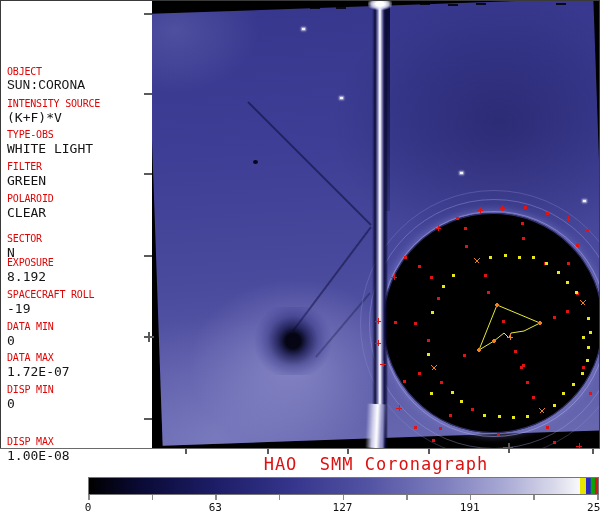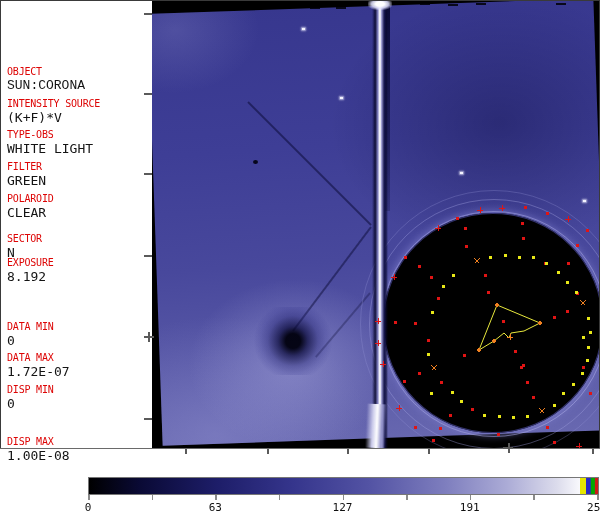--- a/index.html
+++ b/index.html
@@ -81,20 +81,24 @@
         <div class="meta-label" style="color: rgb(221, 5, 5);">POLAROID</div>
         <div class="meta-value" style="color: rgb(20, 20, 20);">CLEAR</div>
       </div>
       <div class="meta-entry" style="top: 225.95px;">
         <div class="meta-label" style="color: rgb(221, 5, 5); margin-top: 8px;">SECTOR</div>
         <div class="meta-value" style="color: rgb(20, 20, 20);">N</div>
       </div>
       <div class="meta-entry" style="top: 257.8px;">
         <div class="meta-label" style="color: rgb(221, 5, 5);">EXPOSURE</div>
         <div class="meta-value" style="color: rgb(20, 20, 20);">8.192</div>
+      </div>
+      <div class="meta-entry" style="top: 289.65px;">
+        <div class="meta-label" style="color: rgb(221, 5, 5);">SPACECRAFT ROLL</div>
+        <div class="meta-value" style="color: rgb(20, 20, 20);">-19</div>
       </div>
       <div class="meta-entry" style="top: 321.5px;">
         <div class="meta-label" style="color: rgb(221, 5, 5);">DATA MIN</div>
         <div class="meta-value" style="color: rgb(20, 20, 20);">0</div>
       </div>
       <div class="meta-entry" style="top: 353.35px;">
         <div class="meta-label" style="color: rgb(221, 5, 5);">DATA MAX</div>
         <div class="meta-value" style="color: rgb(20, 20, 20);">1.72E-07</div>
       </div>
       <div class="meta-entry" style="top: 385.2px;">
@@ -241,20 +245,21 @@
       <div class="plusbar" style="left: 508px; top: 443px; width: 1.5px; height: 10px;"></div>
       <div class="tick-l" style="left: 144px; top: 13px;"></div>
       <div class="tick-l" style="left: 144px; top: 93px;"></div>
       <div class="tick-l" style="left: 144px; top: 173px;"></div>
       <div class="tick-l" style="left: 144px; top: 255px;"></div>
       <div class="tick-l" style="left: 144px; top: 418px;"></div>
       <div class="plusbar" style="left: 144px; top: 336px; width: 10px; height: 1.5px;"></div>
       <div class="plusbar" style="left: 148px; top: 331.5px; width: 1.5px; height: 10px;"></div>
     </div>
 
+  <div id="title" style="color: rgb(221, 17, 17);">HAO  SMM Coronagraph</div>
 
   <div id="cbar" style="left: 88px; top: 477px; width: 509px; height: 16px; background: linear-gradient(90deg, rgb(0, 0, 0) 0%, rgb(10, 10, 53) 10%, rgb(29, 29, 104) 25%, rgb(53, 53, 140) 40%, rgb(83, 83, 164) 55%, rgb(126, 126, 190) 70%, rgb(171, 171, 214) 82%, rgb(220, 220, 236) 92%, rgb(248, 248, 252) 96.4%, rgb(230, 230, 0) 96.5%, rgb(230, 230, 0) 97.6%, rgb(40, 40, 200) 97.7%, rgb(40, 40, 200) 98.5%, rgb(0, 168, 0) 98.6%, rgb(0, 168, 0) 99.3%, rgb(204, 26, 26) 99.4%, rgb(204, 26, 26) 100%);"></div>
   <div id="cbar-ticks">
       <div class="cbar-tick" style="left: 88px; top: 495px;"></div>
       <div class="cbar-tick" style="left: 151.625px; top: 495px;"></div>
       <div class="cbar-tick" style="left: 215.25px; top: 495px;"></div>
       <div class="cbar-tick" style="left: 278.875px; top: 495px;"></div>
       <div class="cbar-tick" style="left: 342.5px; top: 495px;"></div>
       <div class="cbar-tick" style="left: 406.125px; top: 495px;"></div>
       <div class="cbar-tick" style="left: 469.75px; top: 495px;"></div>

